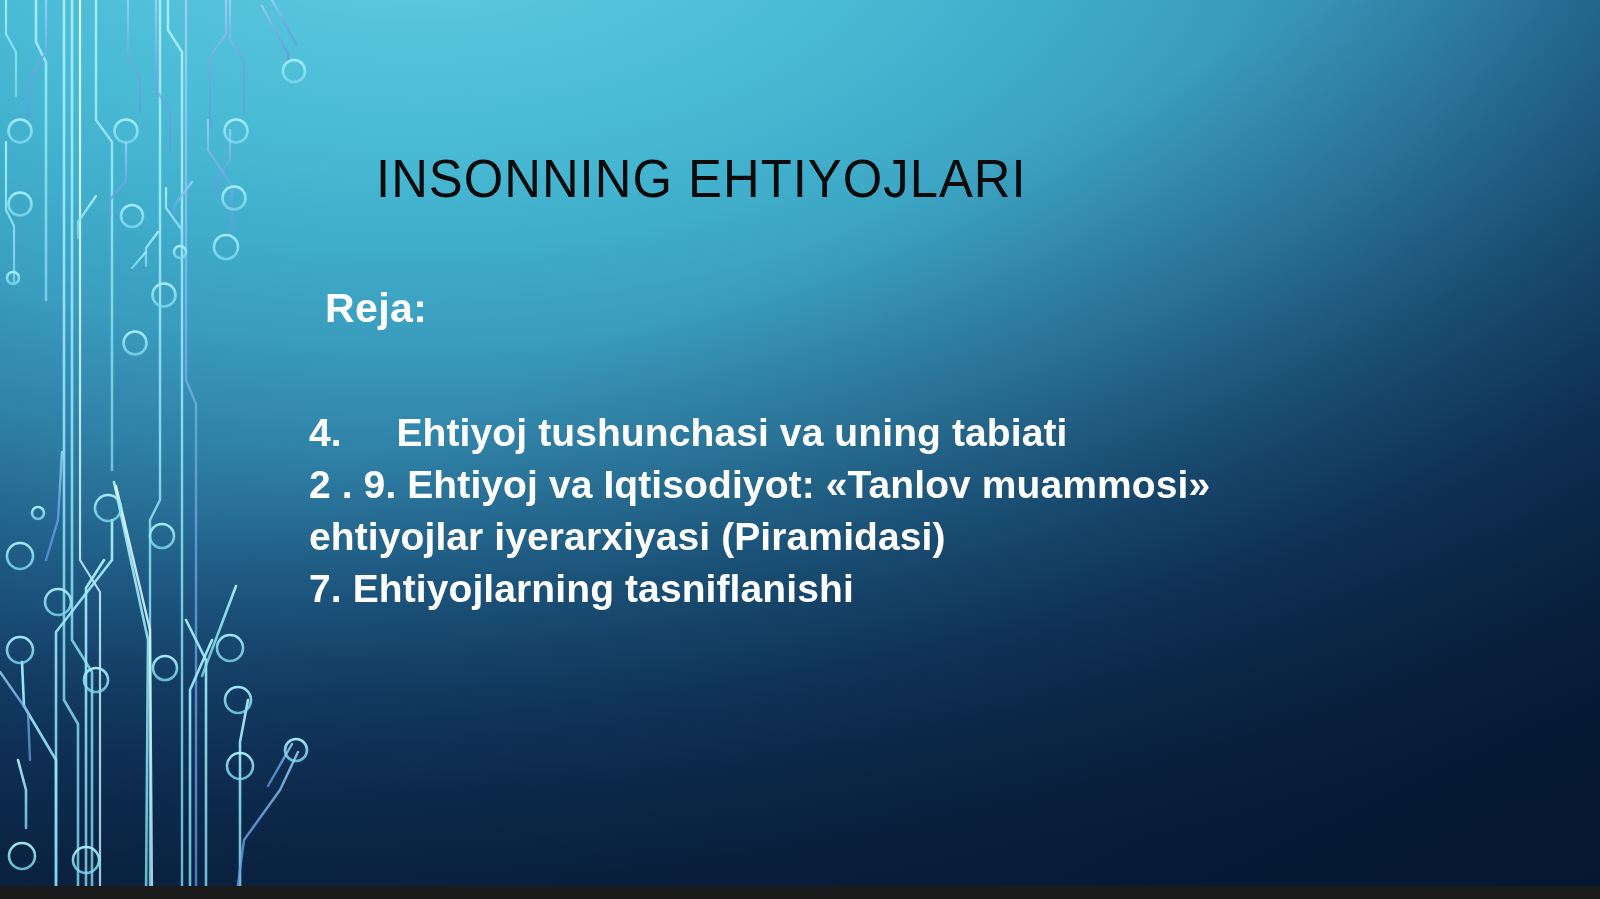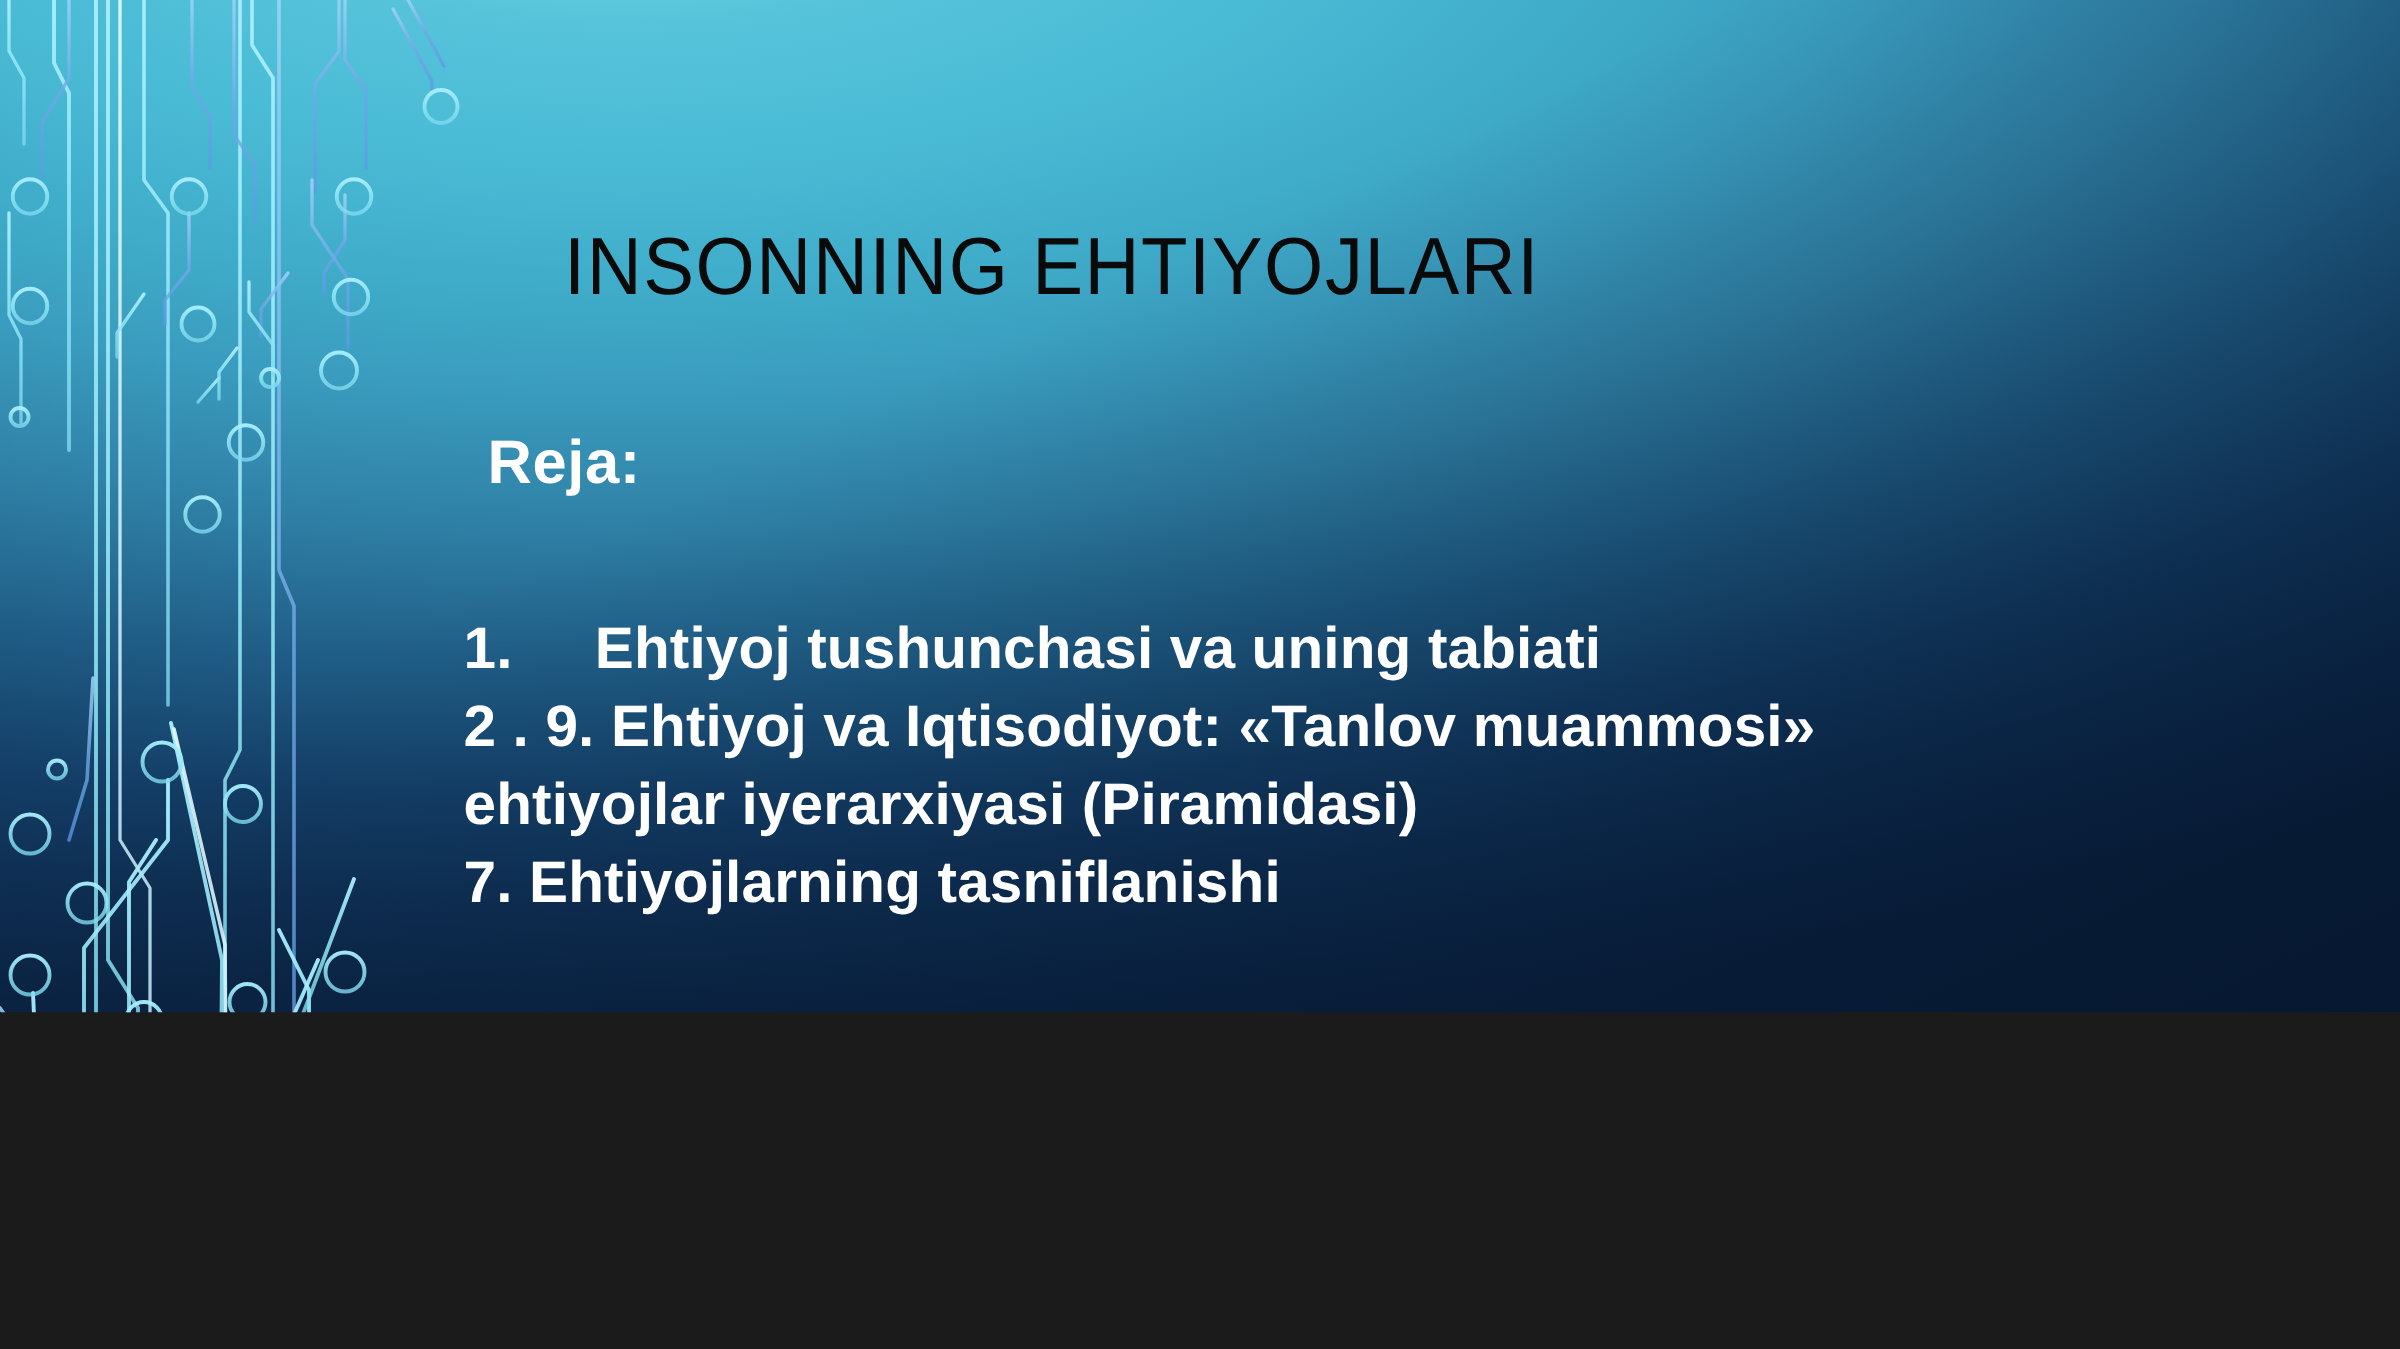--- a/index.html
+++ b/index.html
@@ -4,21 +4,21 @@
 <title>Slide</title>
 <style>
   html, body {
     margin: 0;
     padding: 0;
     background: #1b1b1b;
   }
   #slide {
     position: relative;
     width: 1600px;
-    height: 675px;
+    height: 886px;
     overflow: hidden;
     font-family: "Liberation Sans", sans-serif;
     
     background:
       radial-gradient(120% 115% at 26% -12%,
         #73d6e6 0%,
         #56c3da 13%,
         #4bbcd6 23%,
         #40aecb 34%,
         #3a9cbe 44%,
@@ -223,18 +223,18 @@
         <circle cx="296" cy="750" r="11"></circle>
       </g>
     </g>
   </svg>
 
   <div class="content" id="slide-title">INSONNING EHTIYOJLARI</div>
 
   <div class="content" id="plan-label">Reja:</div>
 
   <div class="content" id="plan-list">
-    <div class="li first">1.	Ehtiyoj tushunchasi va uning tabiati</div>
+    <div class="li first">4.	Ehtiyoj tushunchasi va uning tabiati</div>
     <div class="li">2 . 9. Ehtiyoj va Iqtisodiyot: «Tanlov muammosi» ehtiyojlar iyerarxiyasi (Piramidasi)</div>
     <div class="li">7. Ehtiyojlarning tasniflanishi</div>
   </div>
 
 </div>
 
 </body></html>

